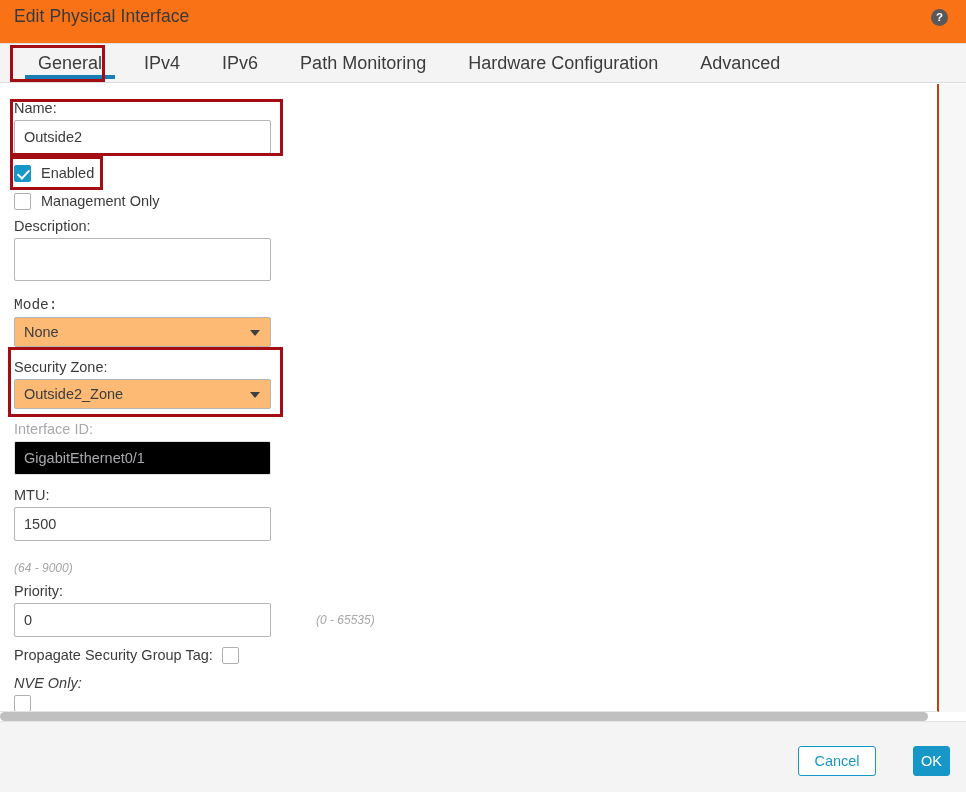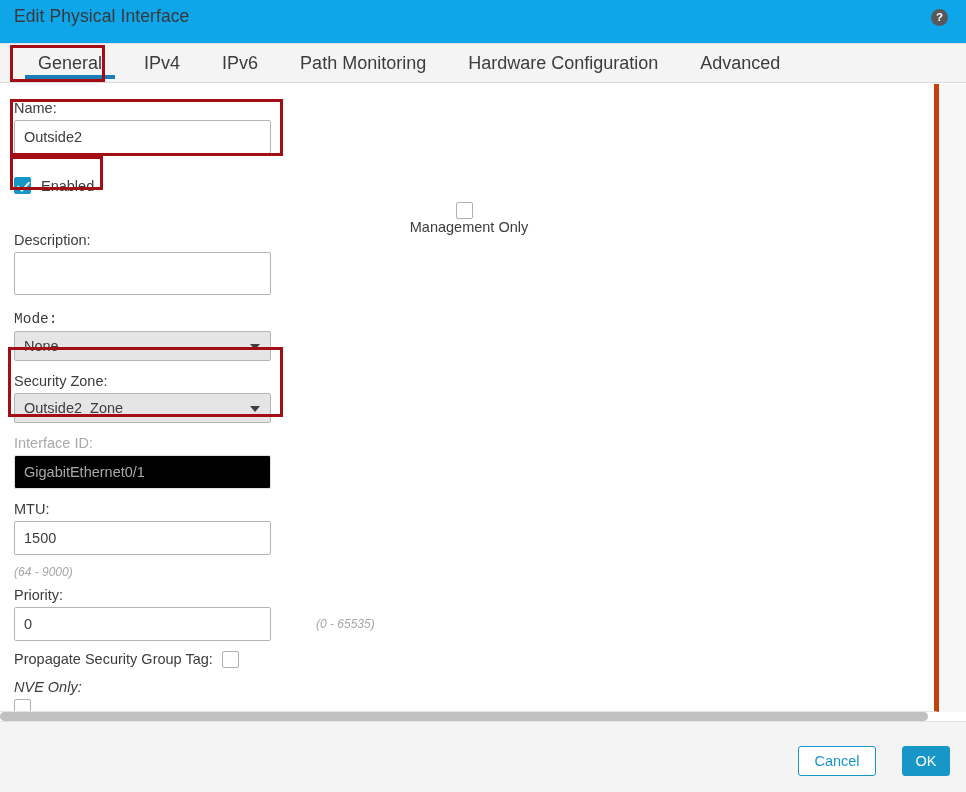--- a/index.html
+++ b/index.html
@@ -17,21 +17,21 @@
     height: 792px;
     background: #ffffff;
     overflow: hidden;
   }
 
   
   .titlebar {
     position: absolute;
     left: 0; top: 0;
     width: 966px; height: 43px;
-    background: #0ea5e9;
+    background: #f97316;
   }
   .dialog-title {
     position: absolute;
     left: 14px; top: 6px;
     font-size: 17.5px;
     color: #39393b;
     letter-spacing: 0.1px;
     white-space: nowrap;
   }
   .help-icon {
@@ -85,21 +85,21 @@
     height: 4px;
     background: #1a7db5;
   }
 
   
   .content-panel {
     position: absolute;
     left: 0; top: 84px;
     width: 939px; height: 628px;
     background: #ffffff;
-    border-right: 5px solid #c2410c;
+    border-right: 2px solid #c2410c;
     border-bottom: 1px solid #e3e3e3;
     overflow: hidden;
   }
   .scroll-gutter {
     position: absolute;
     left: 939px; top: 84px;
     width: 27px; height: 628px;
     background: #f7f7f7;
   }
   .form {
@@ -150,21 +150,21 @@
   }
 
   .select-wrap {
     position: relative;
     width: 257px; height: 30px;
   }
   .select-box {
     width: 257px; height: 30px;
     border: 1px solid #b5b5b5;
     border-radius: 2px;
-    background: #e5e5e5;
+    background: #fdba74;
     font-size: 14.5px;
     color: #3c3c3e;
     padding: 0 28px 14px 9px;
     line-height: 28px;
     cursor: pointer;
     white-space: nowrap;
     overflow: hidden;
   }
   .caret {
     position: absolute;
@@ -264,21 +264,21 @@
   }
   .btn-cancel {
     right: 90px; top: 24px;
     width: 78px;
     background: #ffffff;
     border: 1px solid #1796c8;
     color: #1796c8;
   }
   .btn-ok {
     right: 16px; top: 24px;
-    width: 48px;
+    width: 37px;
     background: #1796c8;
     border: 1px solid #1796c8;
     color: #ffffff;
   }
 </style>
 </head>
 <body>
 
 <div id="app">
 
@@ -312,27 +312,27 @@
 
   <div class="scroll-gutter"></div>
   <div class="content-panel">
     <div class="form">
 
       
       <div class="field-label">Name:</div>
       <input class="text-input" type="text" value="Outside2" style="">
 
       
-      <div class="cb-row" style="margin-top:14px;align-items:flex-end;">
+      <div class="cb-row" style="margin-top:6px;">
         <div class="checkbox checked"></div>
         <div class="cb-label">Enabled</div>
       </div>
 
       
-      <div class="cb-row" style="margin-top:8px;flex-direction:column;">
+      <div class="cb-row" style="margin-top:2px;">
         <div class="checkbox"></div>
         <div class="cb-label">Management Only</div>
       </div>
 
       
       <div class="field-label" style="margin-top:2px;">Description:</div>
       <textarea class="textarea-input" style=""></textarea>
 
       
       <div class="field-label" style="margin-top:10px;font-family:Liberation Mono, monospace;">Mode:</div>
@@ -348,21 +348,21 @@
         <div class="caret"></div>
       </div>
 
       
       <div class="field-label disabled" style="margin-top:10px;">Interface ID:</div>
       <input class="text-input readonly" type="text" readonly="" value="GigabitEthernet0/1" style="">
 
       
       <div class="field-label" style="margin-top:10px;">MTU:</div>
       <input class="text-input" type="text" value="1500" style="">
-      <div class="hint" style="margin-top:10px;">(64 - 9000)</div>
+      <div class="hint" style="margin-top:20px;">(64 - 9000)</div>
 
       
       <div class="field-label" style="margin-top:6px;">Priority:</div>
       <div class="row-inline">
         <input class="text-input" type="text" value="0" style="">
         <div class="hint" style="margin-left:45px;">(0 - 65535)</div>
       </div>
 
       
       <div class="row-inline" style="margin-top:6px;height:24px;">

